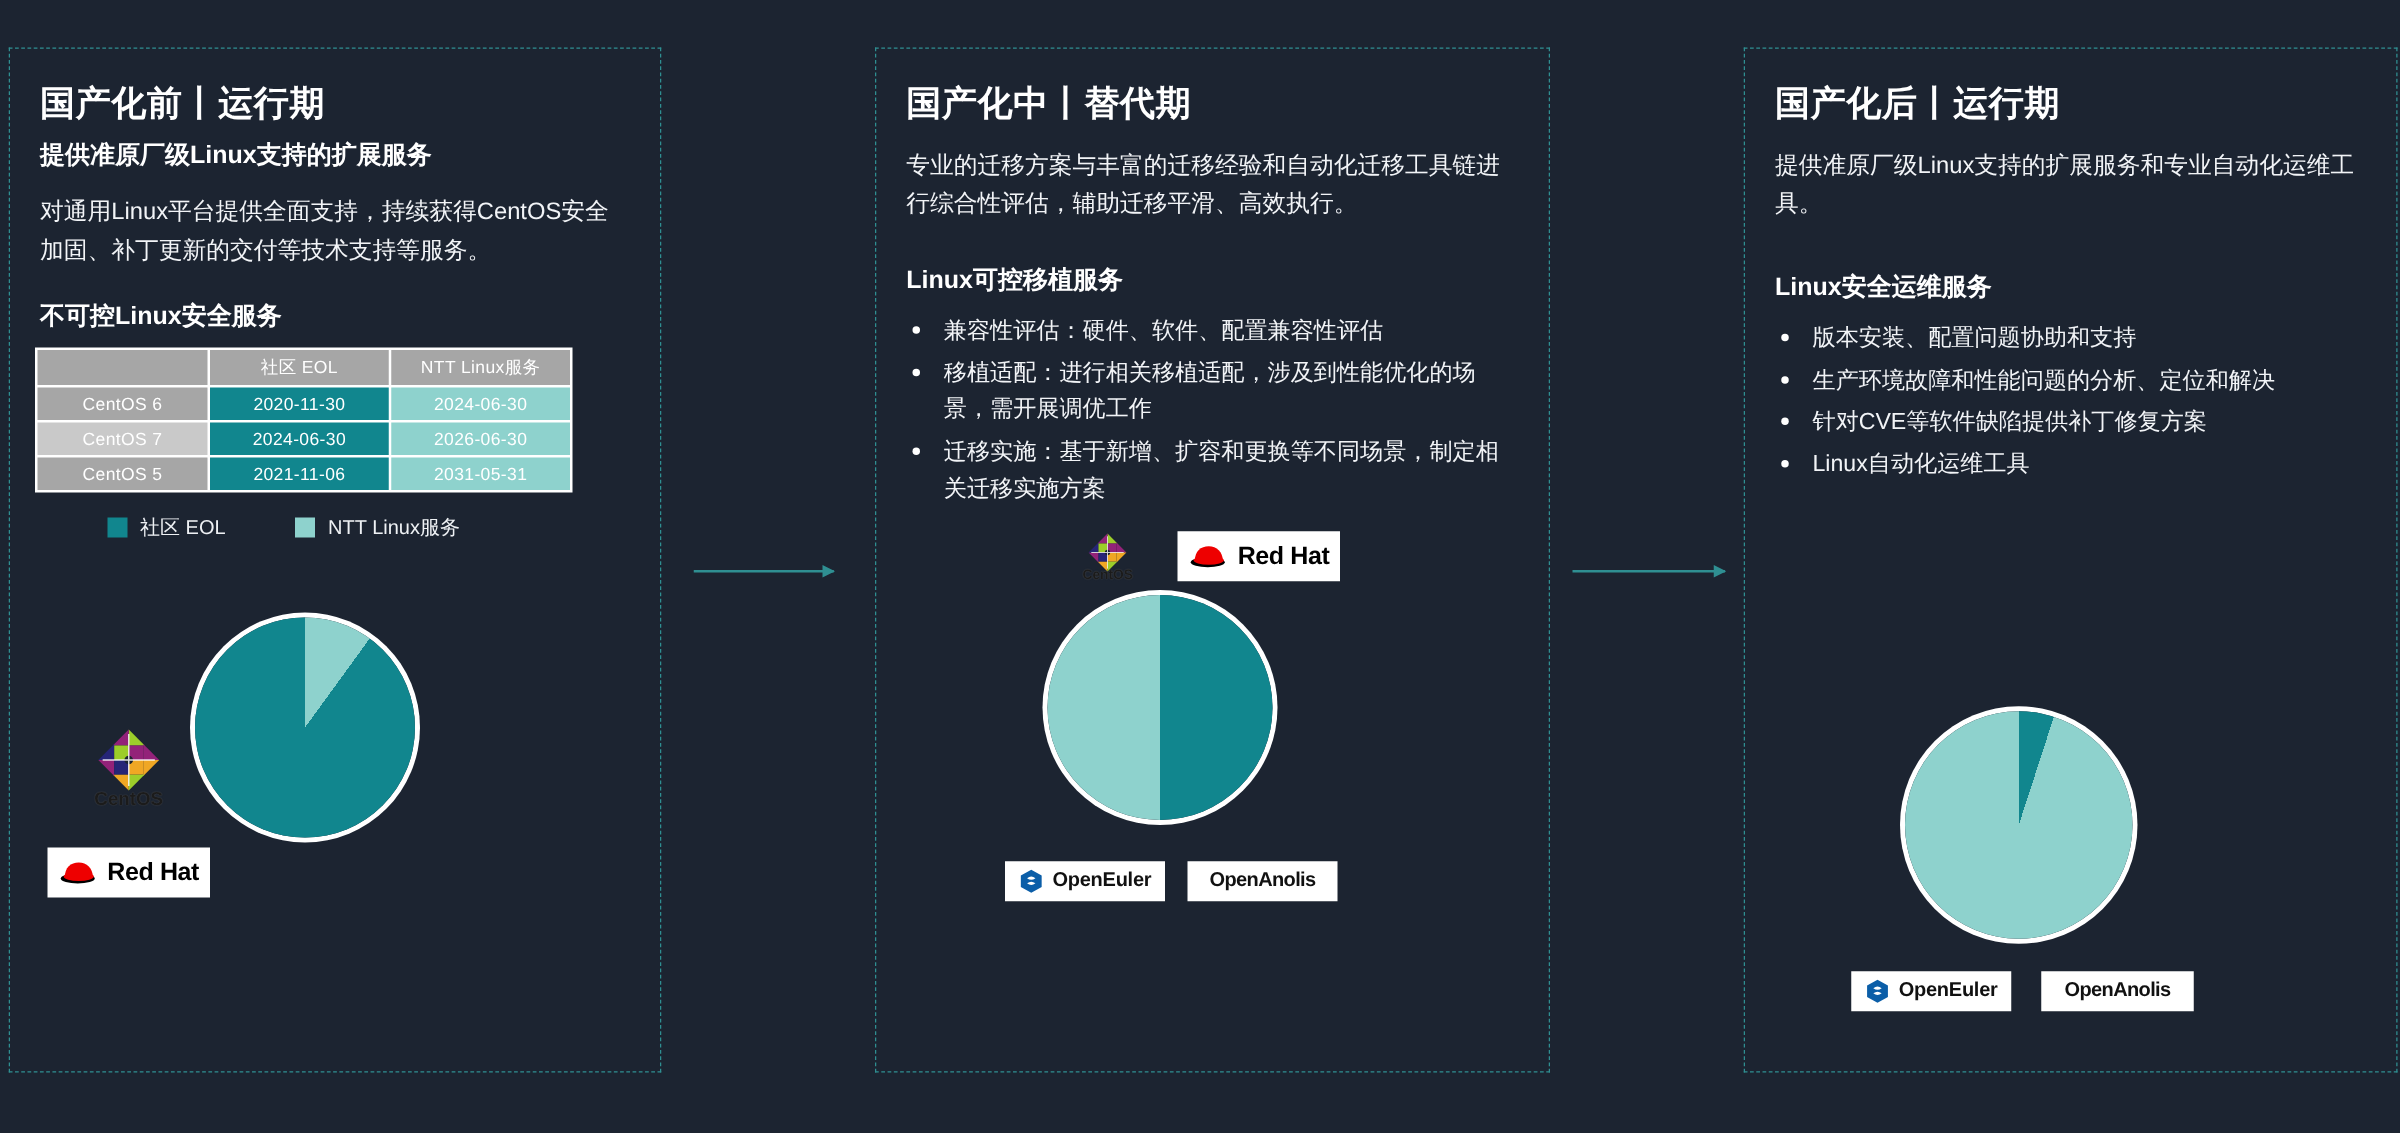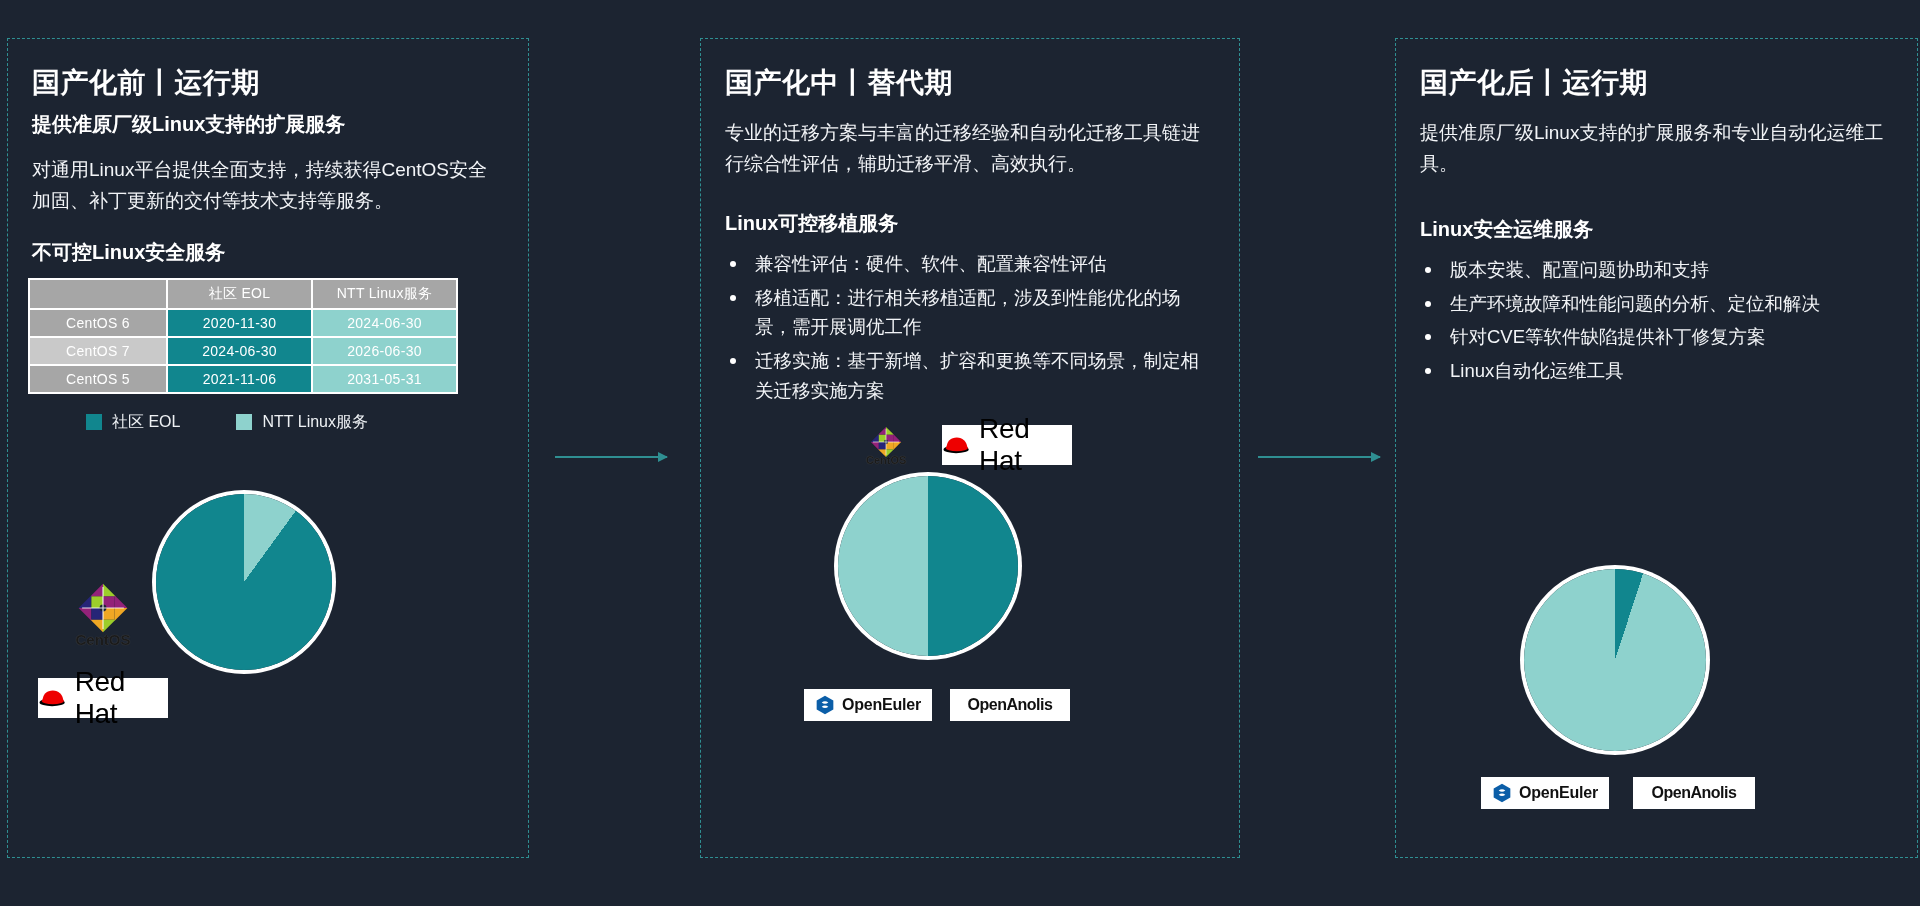--- a/index.html
+++ b/index.html
@@ -120,21 +120,21 @@
   }
   .centos-wrap{
     background:transparent;display:flex;flex-direction:column;align-items:center;
   }
   .logo-box{
     background:#ffffff;
     display:flex;align-items:center;justify-content:center;
     gap:7px;
   }
   .rh-text{
-    font-size:28px;font-weight:normal;color:#000000;letter-spacing:-.3px;
+    font-size:20px;font-weight:bold;color:#000000;letter-spacing:-.3px;
   }
   .oe-text{
     font-size:16px;font-weight:bold;color:#111111;letter-spacing:-.2px;
   }
   .oa-text{
     font-size:16px;font-weight:bold;color:#111111;letter-spacing:-.5px;
   }
 
   
   .arrow{

